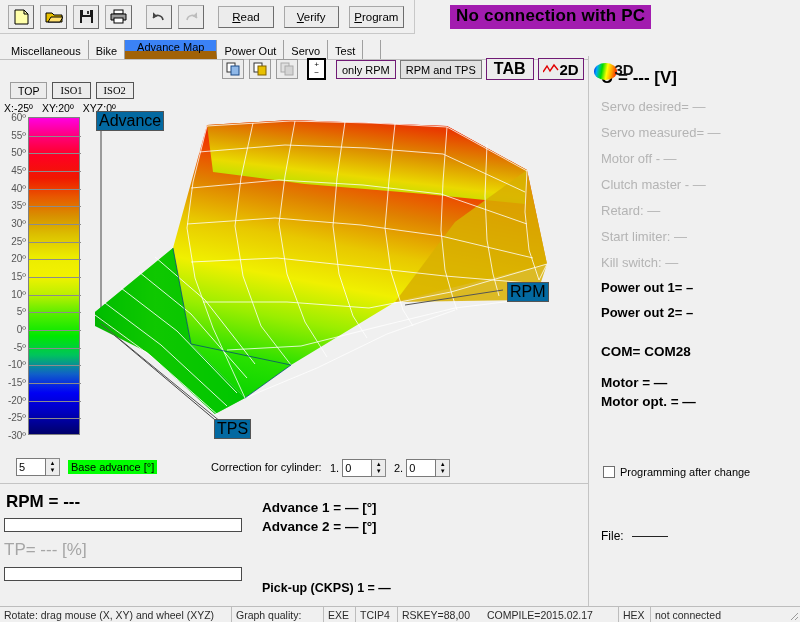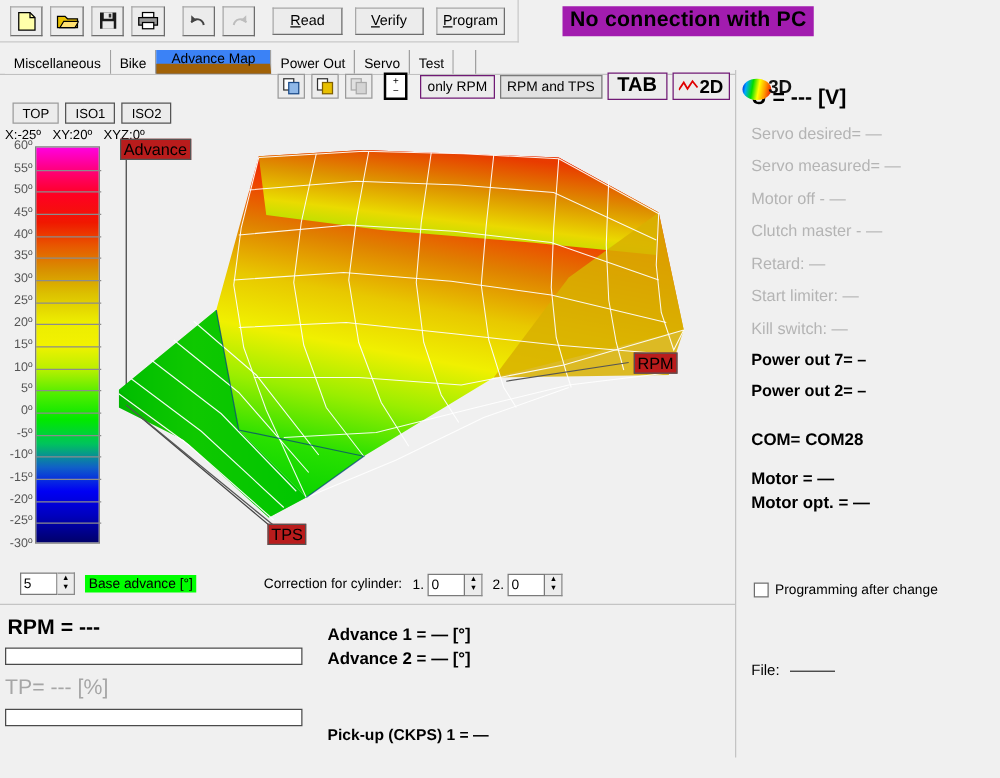--- a/index.html
+++ b/index.html
@@ -139,21 +139,21 @@
   .modebtn.d3 span { position: relative; z-index: 2; font-size: 15px; font-weight: bold; color: #111; }
 
   
   .viewbtns { position: absolute; left: 10px; top: 82px; display: flex; }
   .viewbtn {
     height: 17px; padding: 0 7px;
     background: #ececec; border: 1px solid #9c9c9c;
     display: flex; align-items: center; font-size: 10.5px;
     margin-right: 5px; cursor: pointer;
   }
-  .viewbtn.framed { border: 1px solid #555; }
+  .viewbtn.framed { border: 1px solid #555; font-family: Liberation Serif, serif; }
   .anglerow {
     position: absolute; left: 4px; top: 102px;
     font-size: 10.5px; display: flex; gap: 9px;
   }
 
   
   .legend { position: absolute; left: 28px; top: 117px; width: 52px; height: 318px; }
   .legend-bar {
     position: absolute; left: 0; top: 0; width: 52px; height: 318px;
     border: 1px solid #808080;
@@ -173,23 +173,23 @@
     text-align: right; white-space: nowrap; transform: translateY(-50%);
   }
 
   
   .plotarea {
     position: absolute; left: 95px; top: 112px;
     width: 470px; height: 335px;
   }
   .axlabel {
     position: absolute;
-    background: #b91c1c;
+    background: #0369a1;
     border: 1px solid #555;
-    font-size: 13px; padding: 0 2px;
+    font-size: 16px; padding: 0 2px;
     color: #000;
     white-space: nowrap;
   }
 
   
   .baserow {
     position: absolute; left: 0; top: 452px; width: 588px; height: 32px;
     border-bottom: 1px solid #c4c4c4;
   }
   .spinner { display: inline-flex; height: 18px; }
@@ -552,31 +552,44 @@
 
   <div class="rpanel">
     <div class="big">U = --- [V]</div>
     <div class="dim">Servo desired= —</div>
     <div class="dim">Servo measured= —</div>
     <div class="dim">Motor off - —</div>
     <div class="dim">Clutch master - —</div>
     <div class="dim">Retard: —</div>
     <div class="dim">Start limiter: —</div>
     <div class="dim">Kill switch: —</div>
-    <div class="bold">Power out 7= –</div>
+    <div class="bold">Power out 1= –</div>
     <div class="bold">Power out 2= –</div>
     <div class="com">COM= COM28</div>
     <div class="dwell">Motor = —</div>
     <div class="dwell" style="margin-top:4px;">Motor opt. = —</div>
 
     <div class="checkrow">
       <span class="checkbox"></span>
       <span>Programming after change</span>
     </div>
 
     <div class="filerow">
       <span>File:</span>
       <span style="margin-left:5px;">———</span>
     </div>
   </div>
 
+  <div class="statusbar">
+    <div class="scell" style="width:232px;">Rotate: drag mouse (X, XY) and wheel (XYZ)</div>
+    <div class="scell" style="width:92px;">Graph quality:</div>
+    <div class="scell" style="width:32px;">EXE</div>
+    <div class="scell" style="width:42px;">TCIP4</div>
+    <div class="scell" style="width:85px; border-right:none;">RSKEY=88,00</div>
+    <div class="scell" style="width:136px;">COMPILE=2015.02.17</div>
+    <div class="scell" style="width:32px;">HEX</div>
+    <div class="scell" style="flex:1; border-right:none;">not connected</div>
+    <svg class="grip" viewBox="0 0 12 12">
+      <path d="M11 4 L4 11 M11 8 L8 11" stroke="#9a9a9a" stroke-width="1" fill="none"></path>
+    </svg>
+  </div>
 
 </div>
 
 </body></html>

